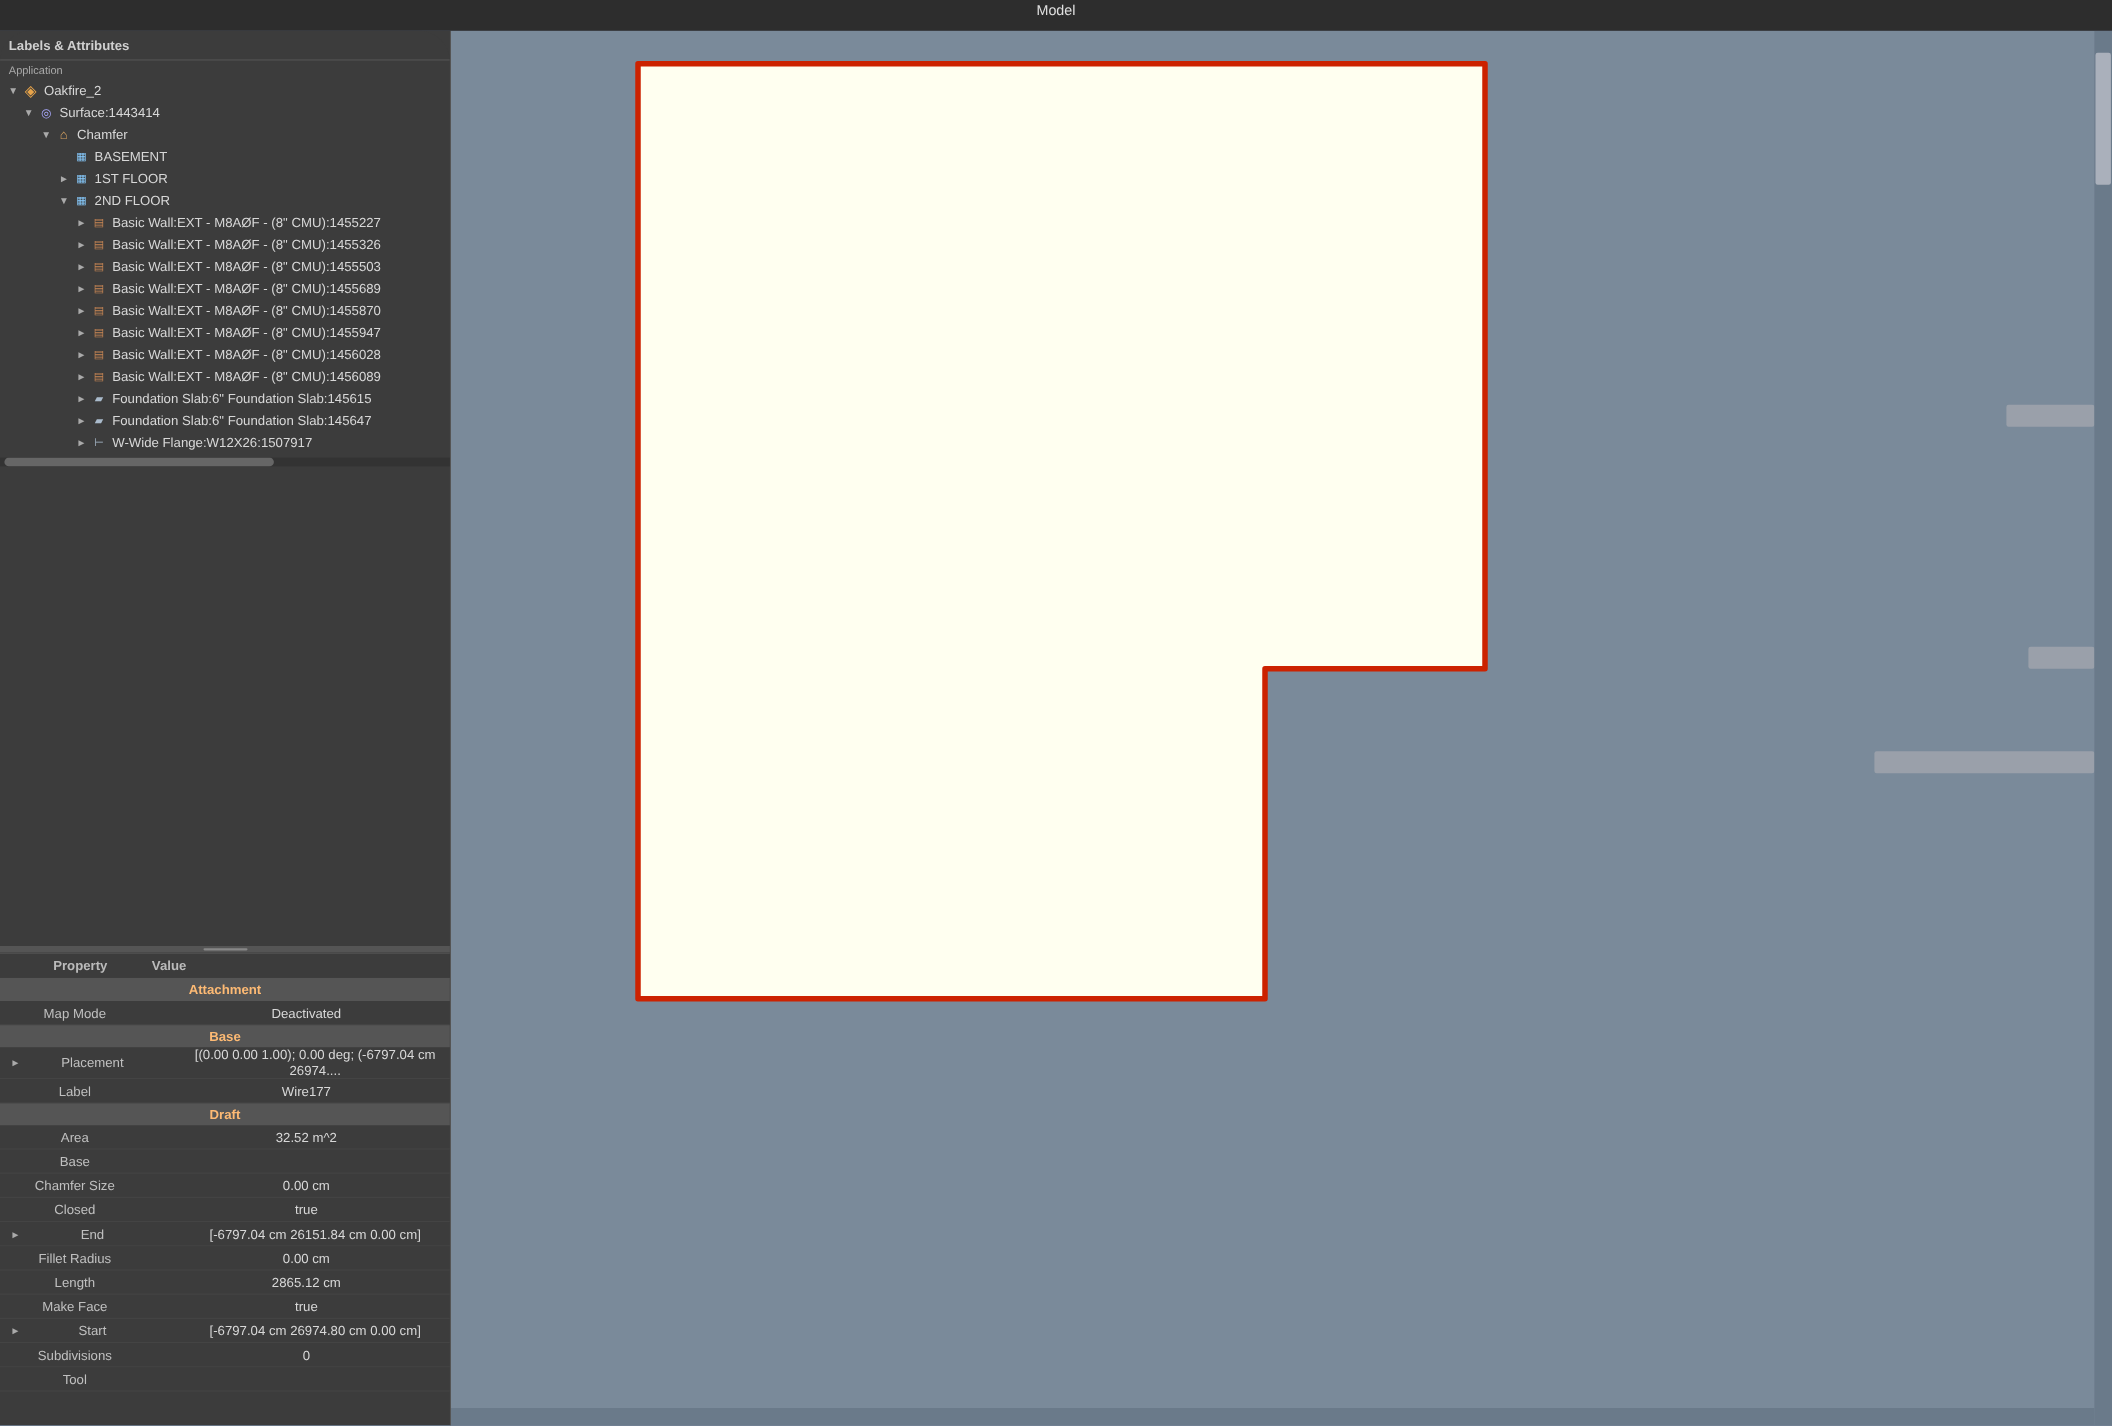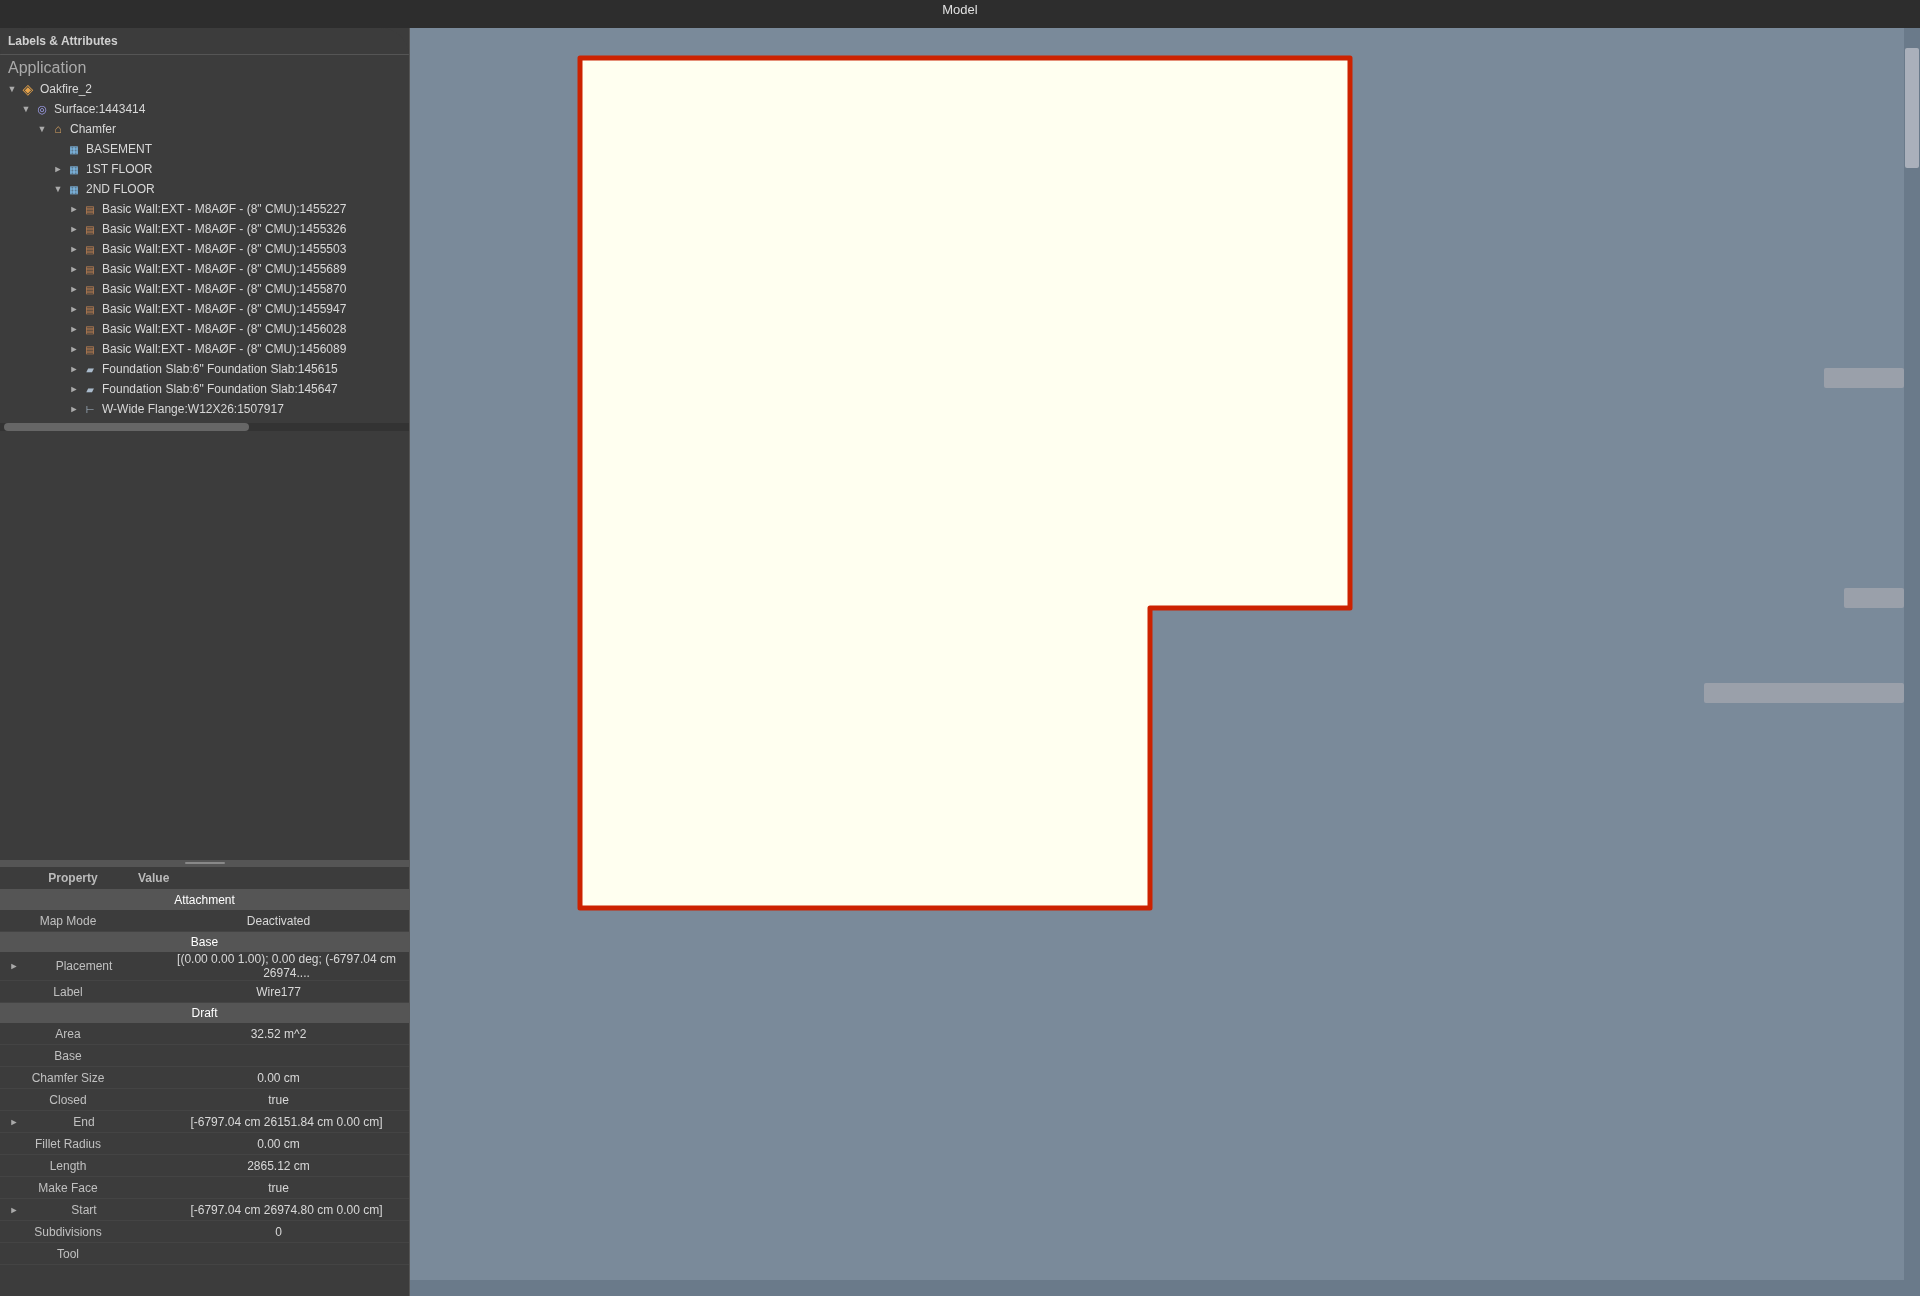--- a/index.html
+++ b/index.html
@@ -63,21 +63,21 @@
       background: #3c3c3c;
       color: #d0d0d0;
       padding: 6px 8px;
       font-size: 12px;
       font-weight: bold;
       border-bottom: 1px solid #555;
     }
 
     .section-label {
       color: #aaa;
-      font-size: 16px;
+      font-size: 10px;
       padding: 4px 8px 2px;
     }
 
     .tree-item {
       display: flex;
       align-items: center;
       padding: 2px 0;
       cursor: pointer;
       white-space: nowrap;
       color: #d8d8d8;
@@ -166,23 +166,23 @@
     }
     .props-header-col {
       color: #bbb;
       font-size: 12px;
       font-weight: bold;
     }
     .props-header-col:first-child { width: 130px; }
 
     .prop-group-header {
       background: #555;
-      color: #ffffff;
+      color: #fdba74;
       padding: 3px 8px;
-      font-weight: normal;
+      font-weight: bold;
       font-size: 12px;
     }
 
     .prop-row {
       display: flex;
       align-items: center;
       padding: 0 8px;
       border-bottom: 1px solid #444;
       min-height: 22px;
     }

